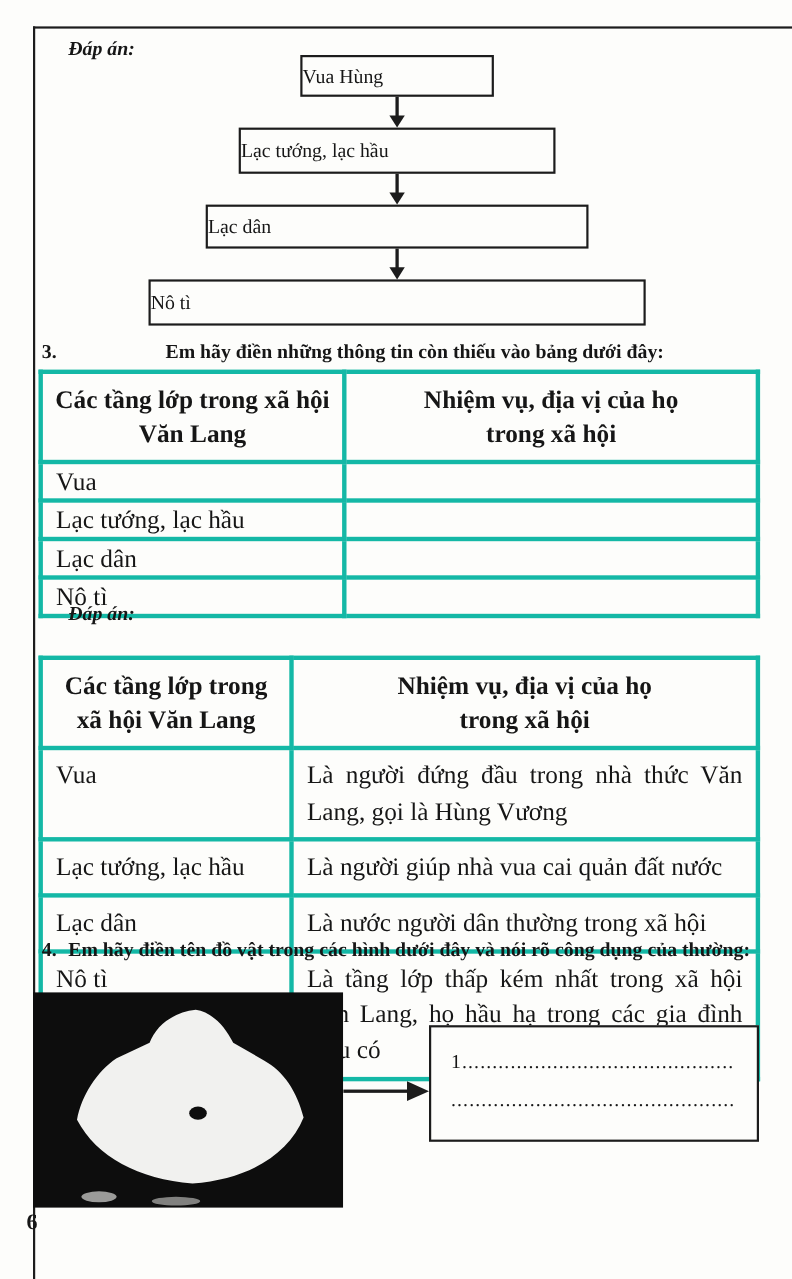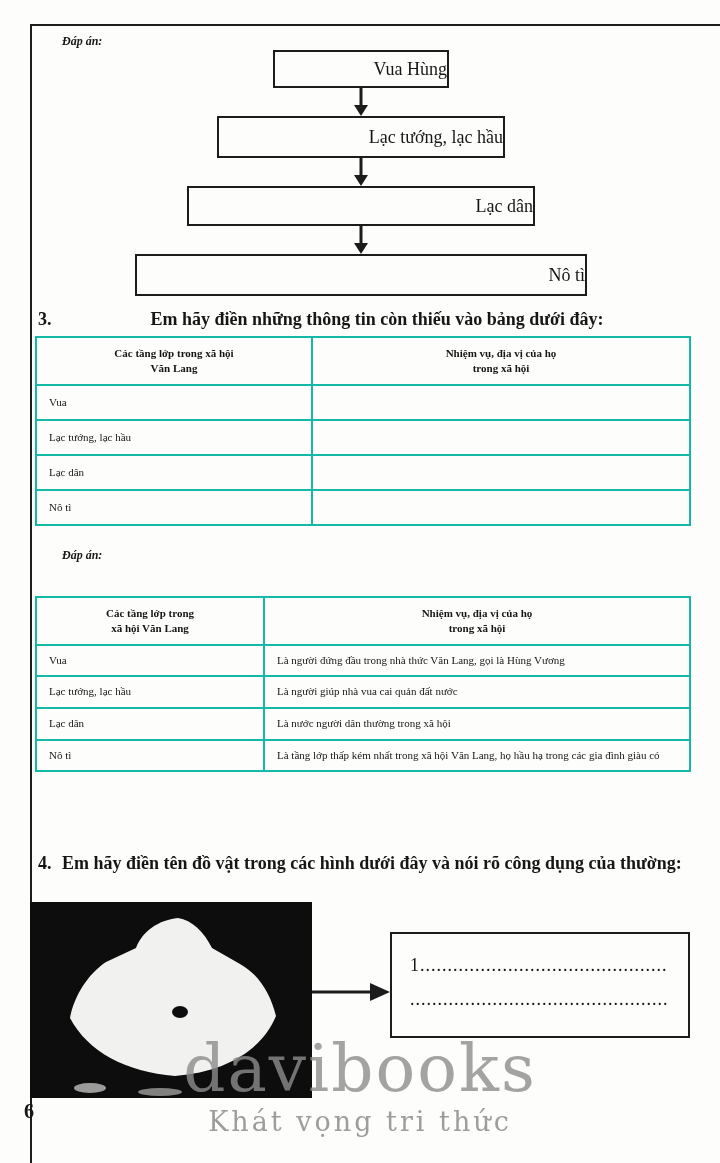--- a/index.html
+++ b/index.html
@@ -13,28 +13,28 @@
     font-family: "Liberation Serif", serif;
     color: #161616;
     overflow: hidden;
   }
 
   
   .frame-top  { position: absolute; left: 30px; top: 24px; width: 690px; height: 2px; background: #1c1c1c; }
   .frame-left { position: absolute; left: 30px; top: 24px; width: 2px; height: 1139px; background: #1c1c1c; }
 
   
-  .answer-label { position: absolute; font-style: italic; font-weight: bold; font-size: 12px; }
+  .answer-label { position: absolute; font-style: italic; font-weight: bold; font-size: 18px; }
   .answer-label-1 { left: 62px; top: 34px; }
   .answer-label-2 { left: 62px; top: 548px; }
 
   
   .flowchart { position: absolute; left: 33px; top: 50px; width: 656px;
                display: flex; flex-direction: column; align-items: center; }
-  .fc-box { border: 2px solid #1c1c1c; display: flex; align-items: center; justify-content: flex-end;
+  .fc-box { border: 2px solid #1c1c1c; display: flex; align-items: center; justify-content: flex-start;
             font-size: 18px; background: #fdfdfb; }
   .fc-box-0 { width: 176px; height: 38px; }
   .fc-box-1 { width: 288px; height: 42px; }
   .fc-box-2 { width: 348px; height: 40px; }
   .fc-box-3 { width: 452px; height: 42px; }
   .fc-arrow { position: relative; width: 16px; height: 28px; }
   .fc-arrow::before { content: ""; position: absolute; left: 50%; transform: translateX(-50%);
                       top: 0; width: 3px; height: 19px; background: #1c1c1c; }
   .fc-arrow::after  { content: ""; position: absolute; left: 50%; transform: translateX(-50%);
                       top: 17px; width: 0; height: 0;
@@ -44,21 +44,21 @@
   
   .question { position: absolute; left: 36px; width: 656px; font-weight: bold; font-size: 18px; line-height: 1.45; }
   .q3 { top: 306px; }
   .q4 { top: 850px; }
   .q-num  { position: absolute; left: 2px; top: 0; }
   .q-text { display: block; padding-left: 26px; text-align: center; }
   .q4 .q-text { text-align: justify; }
 
   
   .tbl { position: absolute; left: 35px; width: 656px; border-collapse: collapse; table-layout: fixed; }
-  .tbl th, .tbl td { border: 2px solid #14b8a6; font-size: 11px; }
+  .tbl th, .tbl td { border: 4px solid #14b8a6; font-size: 23px; }
   .tbl th { font-weight: bold; text-align: center; padding: 8px 6px; line-height: 1.35; vertical-align: middle; }
   .hline { display: block; }
   .tbl-blank  { top: 336px; }
   .tbl-blank col.c1  { width: 276px; }
   .tbl-blank td { height: 35px; padding: 2px 12px; vertical-align: middle; }
   .tbl-answer { top: 596px; }
   .tbl-answer col.c1 { width: 228px; }
   .tbl-answer td { padding: 7px 12px; line-height: 1.42; vertical-align: top; }
   .tbl-answer td.duty { text-align: justify; }
 
@@ -216,18 +216,14 @@
     </svg>
   </div>
 
   <div class="answer-box">
     <div class="dotted-line">1.............................................</div>
     <div class="dotted-line">...............................................</div>
   </div>
 
   <div class="page-number">6</div>
 
-  <div class="watermark">
-    <div class="wm-title">davibooks</div>
-    <div class="wm-sub">Khát vọng tri thức</div>
-  </div>
 
 </div>
 
 </body></html>

